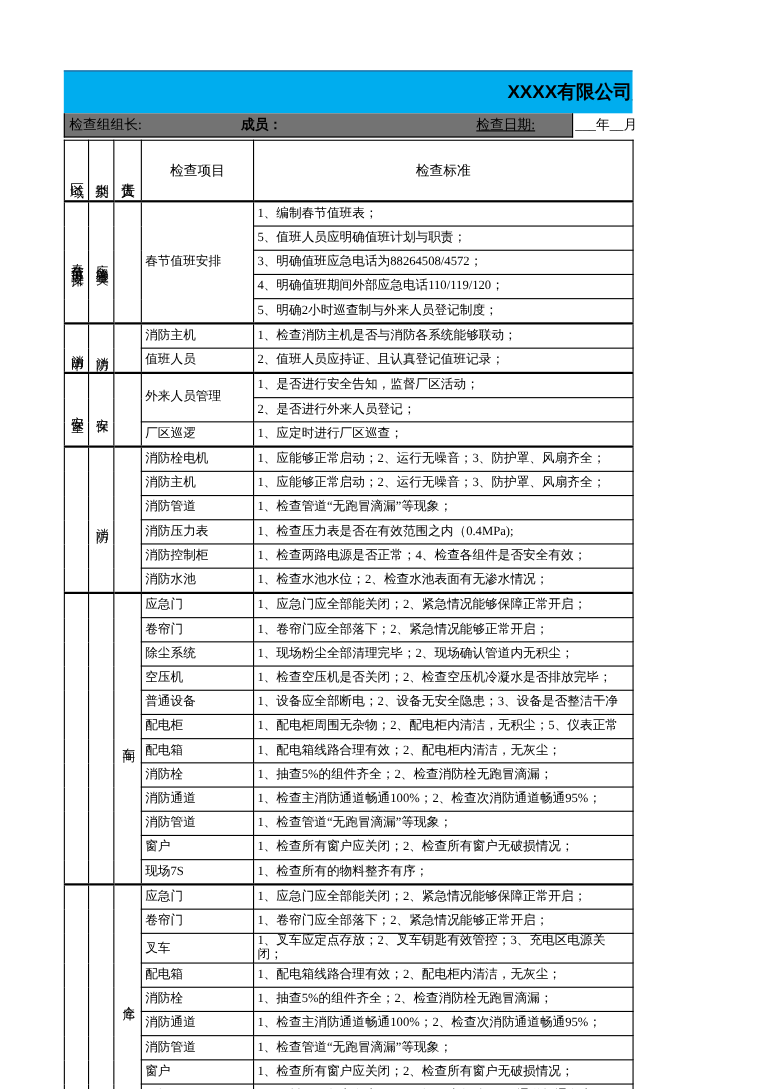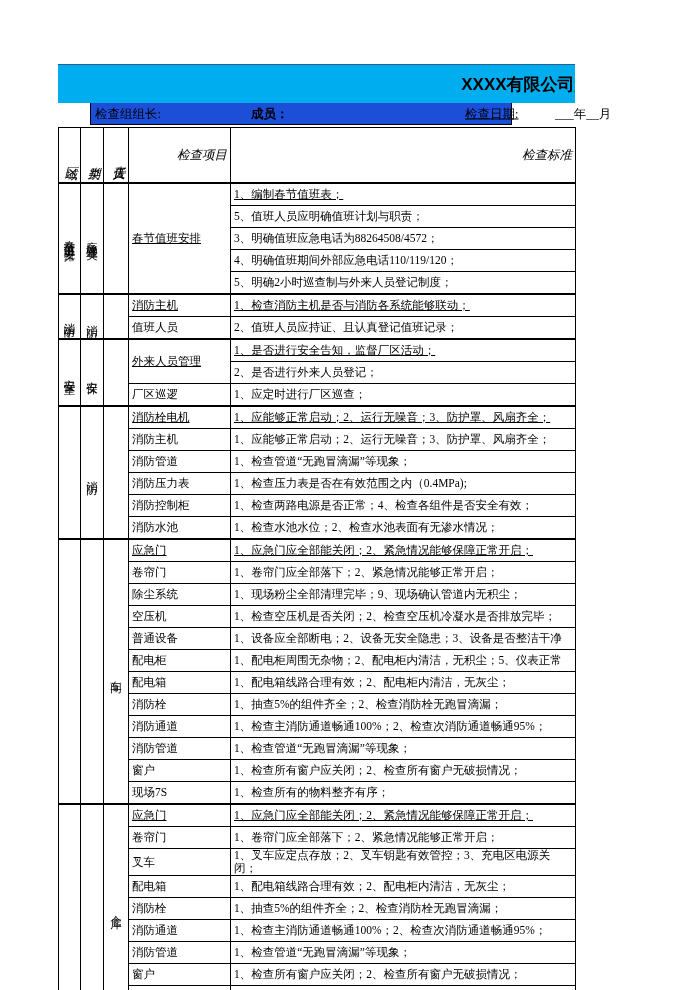--- a/index.html
+++ b/index.html
@@ -29,26 +29,25 @@
     font-weight:bold;
     font-size:17px;
     white-space:nowrap;
     color:#000;
     letter-spacing:0px;
   }
 
   
   .info-row{
     position:absolute; left:58px; top:103px;
-    width:422px; height:22px;
+    width:463px; height:22px;
     border:1px solid #000;
     border-top:none;
     box-sizing:border-box;
-    background:#1d4ed8;
-    margin-left:32px;
+    background:#737373;
   }
   .info-row .cell{
     position:absolute; top:50%; transform:translateY(-50%);
     font-size:12.5px; white-space:nowrap;
   }
 
   
   table.chk{
     position:absolute; left:58px; top:127px;
     border-collapse:collapse;
@@ -69,44 +68,43 @@
   
   col.c-area{width:22px;}
   col.c-cat{width:23px;}
   col.c-resp{width:25px;}
   col.c-item{width:102px;}
   col.c-std{width:345px;}
 
   
   tr.hdr td{
     height:54px;
-    text-align:right;
+    text-align:center;
     font-size:12.5px;
-    font-style:italic;
   }
   .vtxt{
     writing-mode:vertical-rl;
     text-orientation:upright;
     letter-spacing:1px;
     display:inline-block;
     line-height:1.05;
     font-size:12.5px;
   }
   .vcell{
     text-align:center;
     padding:2px 0;
   }
   .vcell .vtxt{letter-spacing:2px; font-size:11.5px;}
 
   td.item{ text-align:left; padding-left:5px; font-size:11.5px;}
   td.std{ text-align:left; padding-left:5px; font-size:11.5px;}
   td.body-row{ height:21px; }
 
   
-  tr.blk-top > td{ border-top:2px solid #000;text-decoration:underline; }
+  tr.blk-top > td{ border-top:2px solid #000; }
   table.chk tr:last-child > td{ border-bottom:2px solid #000; }
 </style>
 </head>
 <body>
 
 <div class="sheet">
 
   <div class="title-band" style="background: rgb(0, 173, 238);">
     <span class="title-text">XXXX有限公司___节前</span>
   </div>
@@ -211,21 +209,21 @@
           <td rowspan="12" class="vcell body-row"><span class="vtxt">车间</span></td>
           <td rowspan="1" class="item body-row">应急门</td>
           <td class="std body-row">1、应急门应全部能关闭；2、紧急情况能够保障正常开启；</td>
         </tr>
         <tr>
           <td rowspan="1" class="item body-row">卷帘门</td>
           <td class="std body-row">1、卷帘门应全部落下；2、紧急情况能够正常开启；</td>
         </tr>
         <tr>
           <td rowspan="1" class="item body-row">除尘系统</td>
-          <td class="std body-row">1、现场粉尘全部清理完毕；9、现场确认管道内无积尘；</td>
+          <td class="std body-row">1、现场粉尘全部清理完毕；2、现场确认管道内无积尘；</td>
         </tr>
         <tr>
           <td rowspan="1" class="item body-row">空压机</td>
           <td class="std body-row">1、检查空压机是否关闭；2、检查空压机冷凝水是否排放完毕；</td>
         </tr>
         <tr>
           <td rowspan="1" class="item body-row">普通设备</td>
           <td class="std body-row">1、设备应全部断电；2、设备无安全隐患；3、设备是否整洁干净</td>
         </tr>
         <tr>

